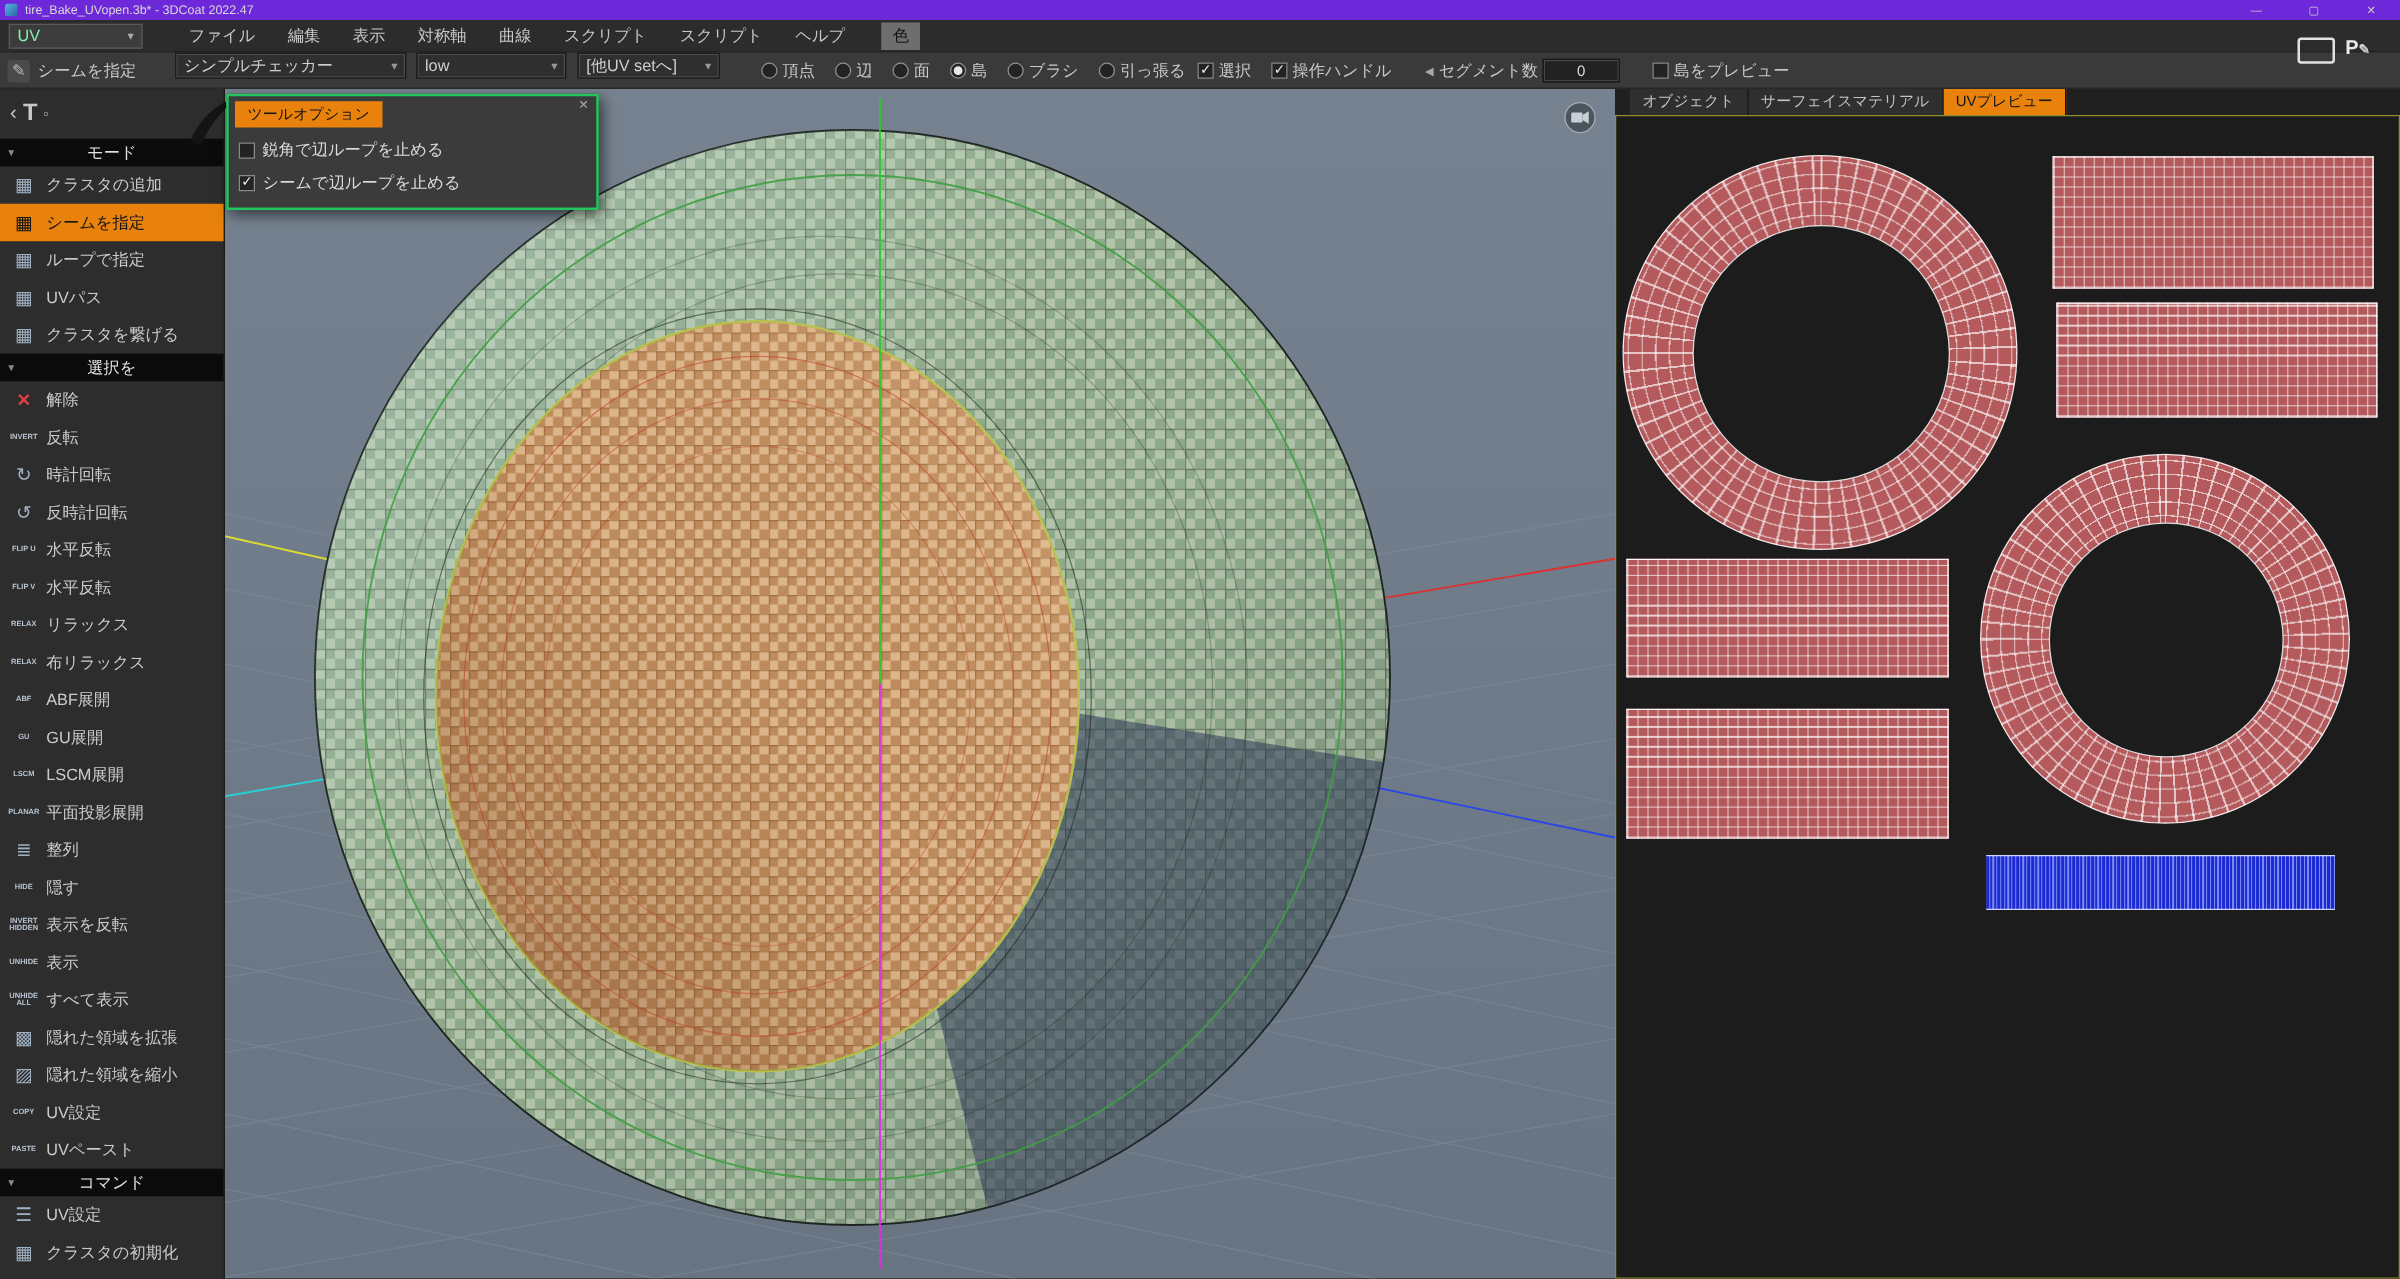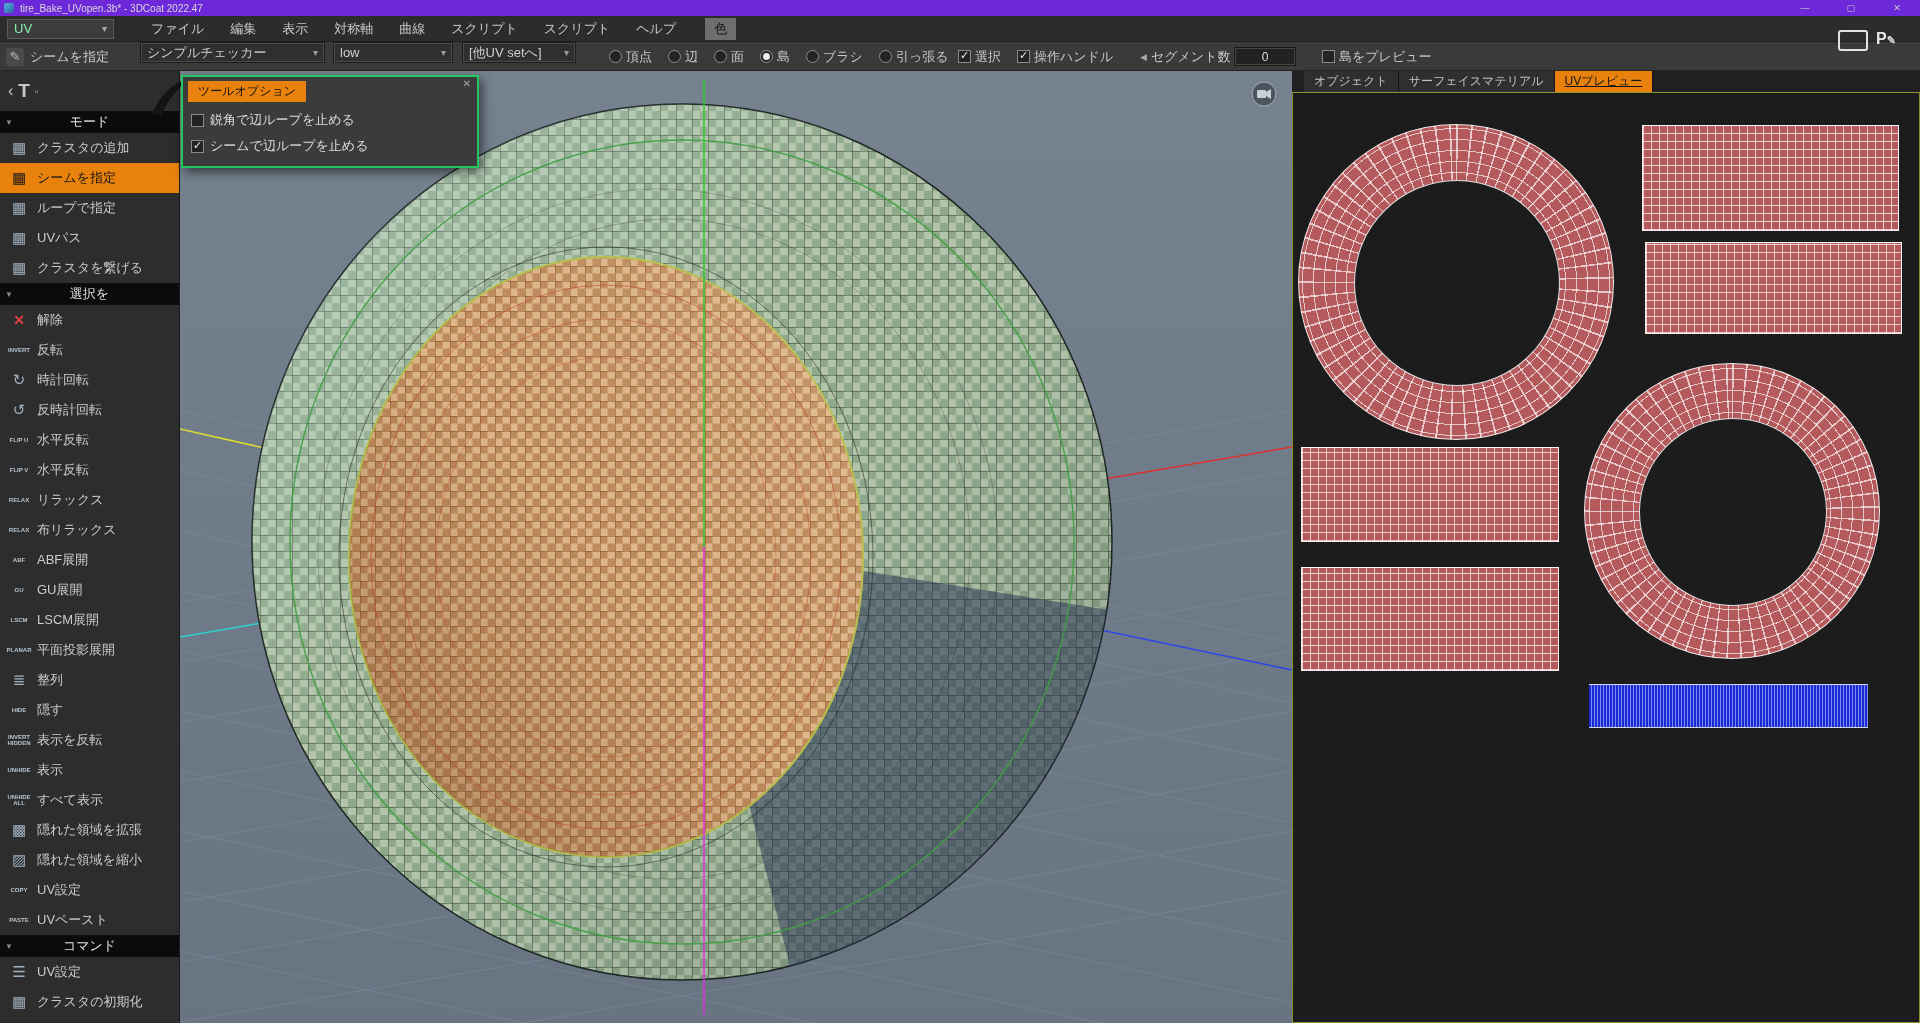--- a/index.html
+++ b/index.html
@@ -84,21 +84,21 @@
   .popup-close { position:absolute; right:6px; top:1px; color:#a8a8a8; font-size:10px; }
   .popup-rows { position:absolute; left:8px; top:34px; display:flex; flex-direction:column; gap:8px;
                 font-size:13px; color:#dcdcdc; }
   .popup-row { display:flex; align-items:center; gap:6px; }
 
   
   .rightpanel { position:absolute; left:1292px; top:71px; width:628px; height:952px; background:#242424; z-index:20; }
   .rp-tabs { position:absolute; left:0; top:0; width:100%; height:21px; display:flex; background:#202020;padding-left:12px; }
   .rp-tab { padding:0 10px; display:flex; align-items:center; font-size:12px; color:#c4c4c4;
             background:#2f2f2f; border-right:1px solid #141414; white-space:nowrap; }
-  .rp-tab.active { background:#e8820c; color:#151515;text-decoration:underline; }
+  .rp-tab.active { background:#e8820c; color:#151515; }
   .uv-pane { position:absolute; left:0; top:21px; width:628px; height:931px; background:#1c1c1c;
              border:1px solid #8f8f2e; }
   .uv-rect { position:absolute; border:1px solid rgba(255,255,255,.85);
              background:
                repeating-linear-gradient(0deg, rgba(255,255,255,.7) 0 1px, transparent 1px 8px),
                repeating-linear-gradient(90deg, rgba(255,255,255,.7) 0 1px, transparent 1px 8px),
                #b4595c; }
   .uv-ring { position:absolute; border-radius:50%; border:1px solid rgba(255,255,255,.85);
              background:
                repeating-radial-gradient(circle at 50% 50%, transparent 0 10px, rgba(255,255,255,.65) 10px 11px),

